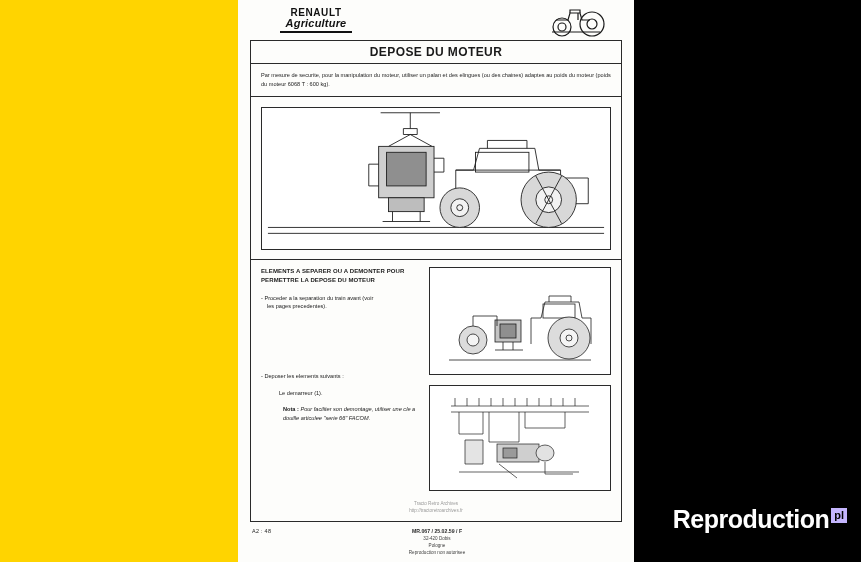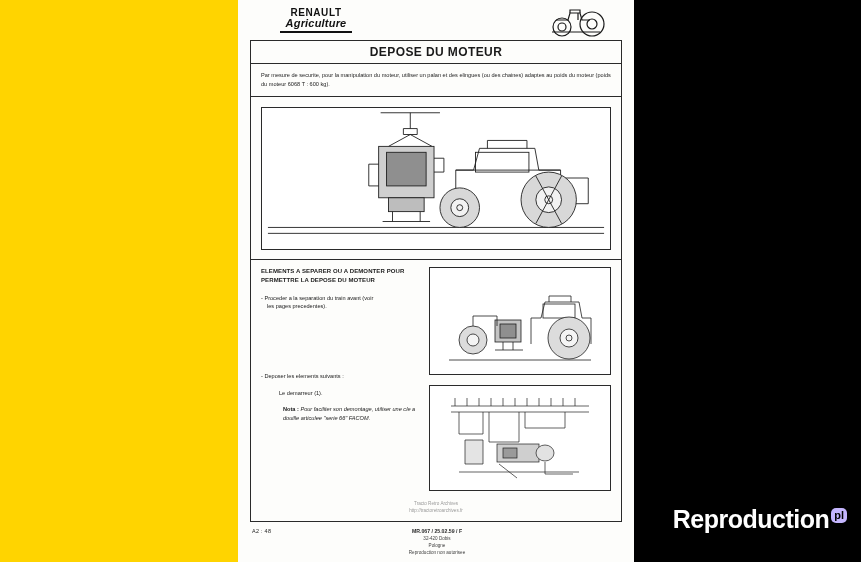--- a/index.html
+++ b/index.html
@@ -205,21 +205,21 @@
     color: #ffffff;
     font-size: 25px;
     font-weight: bold;
     letter-spacing: -0.5px;
     white-space: nowrap;
   }
   .sprz .dot {
     display: inline-block;
     background: #c4b5fd;
     color: #000;
-    border-radius: 5px;
+    border-radius: 0;
     font-size: 11px;
     padding: 1px 3px 2px 3px;
     vertical-align: super;
     margin-left: 2px;
     letter-spacing: 0;
   }
   svg { display: block; }
 </style>
 </head>
 <body>

